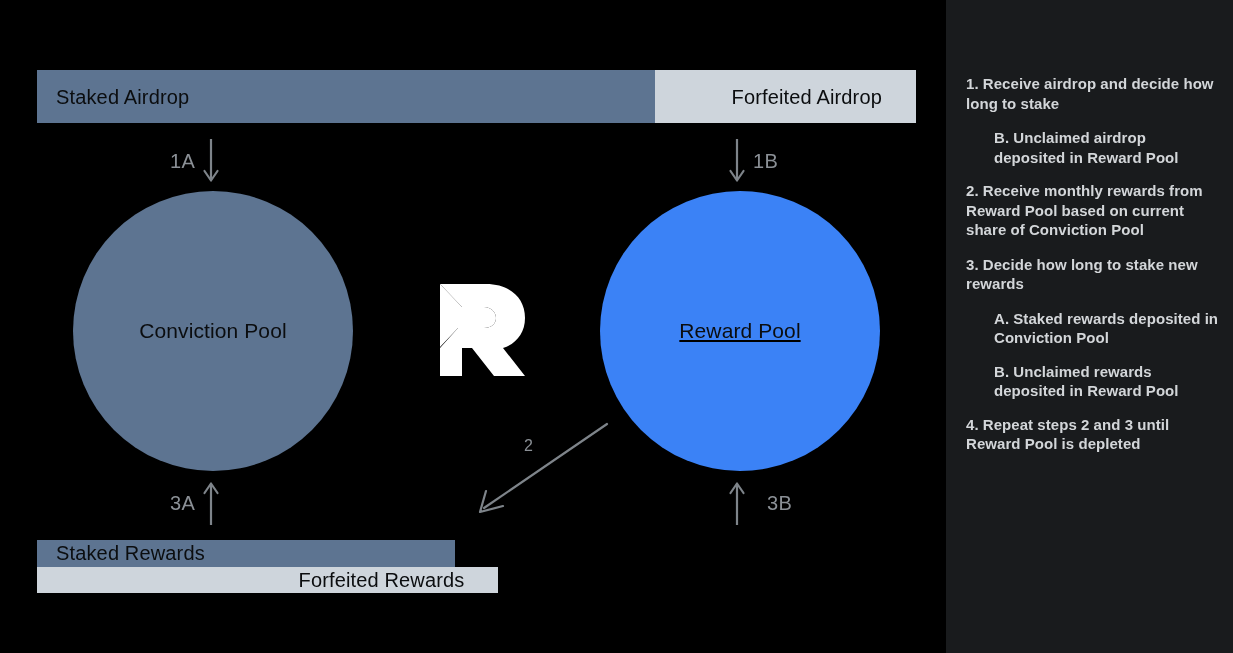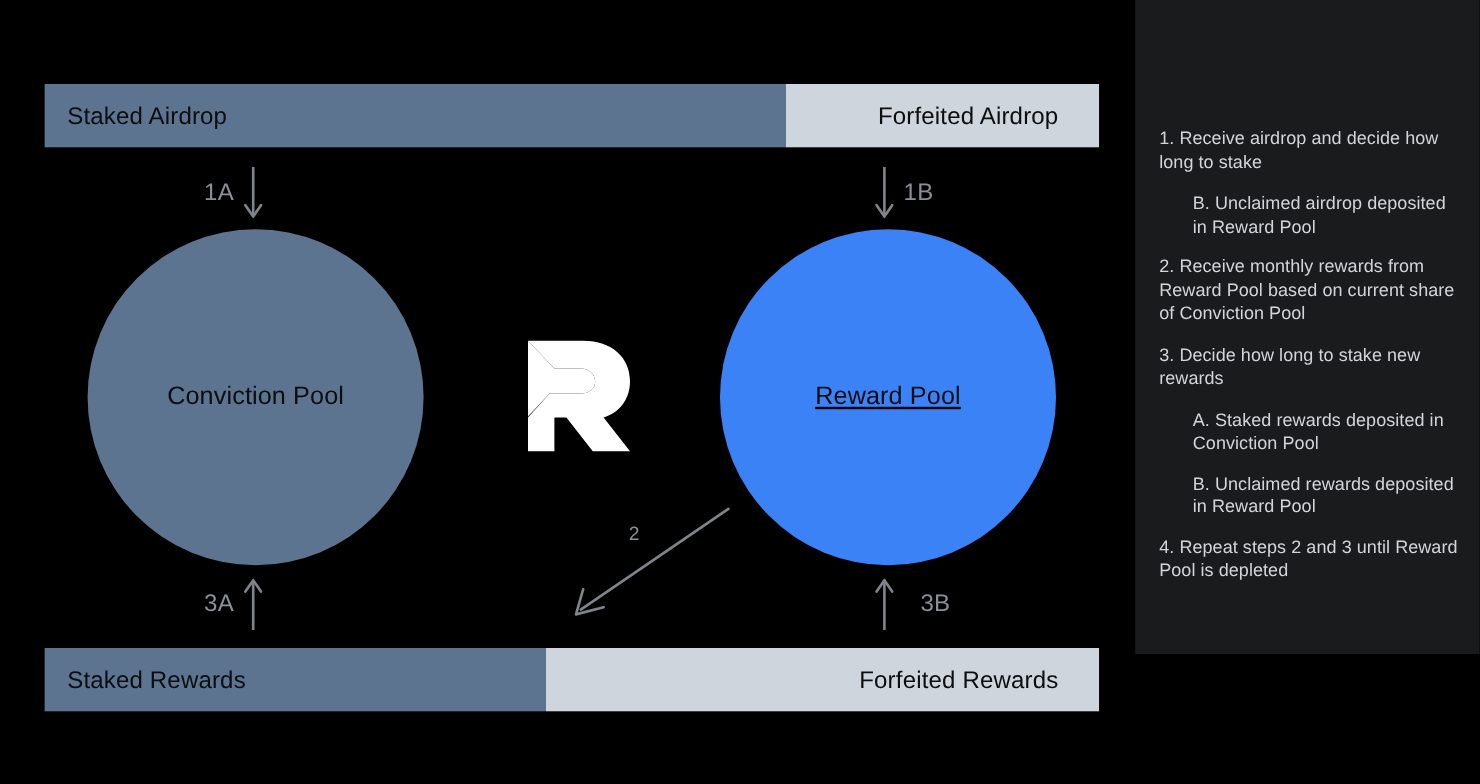--- a/index.html
+++ b/index.html
@@ -67,20 +67,21 @@
     left: 37px;
     top: 70px;
     width: 879px;
     height: 53px;
   }
   #bar-bottom {
     left: 37px;
     top: 540px;
     width: 879px;
     height: 53px;
+    flex-direction: column;
   }
 
   
   .pool {
     position: absolute;
     border-radius: 50%;
     display: flex;
     align-items: center;
     justify-content: center;
   }
@@ -153,24 +154,25 @@
     line-height: 1;
     letter-spacing: 0.3px;
   }
 
   
   .sidebar {
     position: absolute;
     left: 946px;
     top: 0;
     width: 287px;
-    height: 545px;
+    height: 653px;
     background: #191b1d;
     box-sizing: border-box;
-    padding: 106px 14px 0 20px;
+    padding: 74px 14px 0 20px;
+    font-weight: bold;
   }
   .step {
     font-size: 15px;
     line-height: 19.5px;
     color: #d3d6d9;
     margin-bottom: 15px;
     letter-spacing: 0.05px;
   }
   .step.sub {
     padding-left: 28px;

